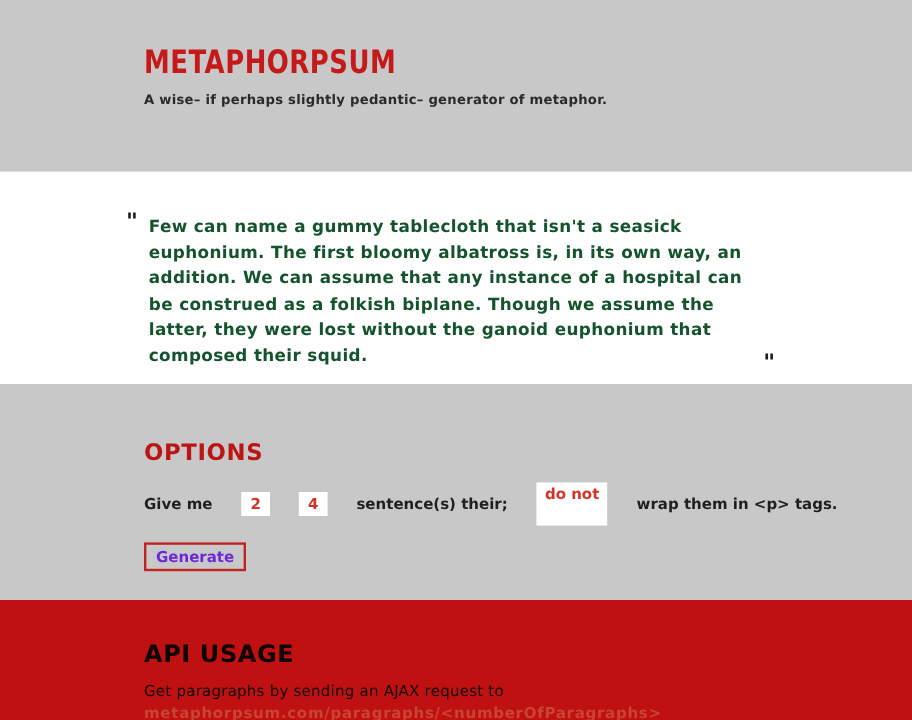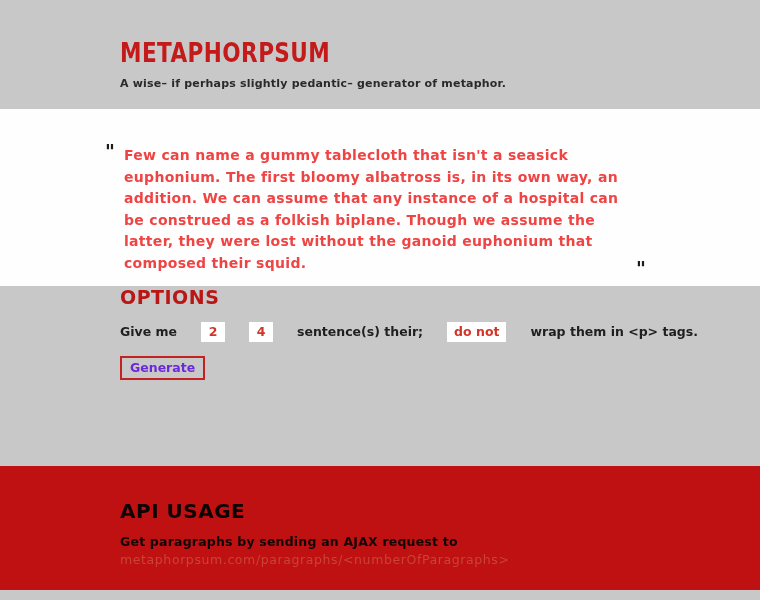--- a/index.html
+++ b/index.html
@@ -5,41 +5,41 @@
   * { margin: 0; padding: 0; box-sizing: border-box; }
   html, body {
     width: 760px; height: 600px;
     overflow: hidden;
     font-family: "DejaVu Sans", "Liberation Sans", sans-serif;
     background: #c8c8c8;
   }
   .container { width: 520px; margin: 0 auto; }
 
   
-  .section-header { height: 109px; background: #c8c8c8; padding-top: 38px; }
+  .section-header { height: 143px; background: #c8c8c8; padding-top: 38px; }
   .section-quote  { height: 177px; background: #fefefe; padding-top: 36px; }
-  .section-options{ height: 180px; background: #c8c8c8; }
+  .section-options{ height: 180px; background: #c8c8c8; padding-top: 46px; }
   .section-api    { height: 124px; background: #bf1111; padding-top: 33px; }
 
   
   h1.site-title {
     font-size: 27px; font-weight: 800; color: #c41a1a;
     letter-spacing: 0.5px; line-height: 1.1;
     transform: scaleX(0.8); transform-origin: left center;
     white-space: nowrap;
   }
   .subtitle {
     margin-top: 9px; font-size: 11px; font-weight: bold; color: #2a2a2a;
     letter-spacing: 0.2px;
   }
 
   
   .quote-wrap { position: relative; width: 512px; }
   blockquote.metaphor {
-    font-size: 14px; font-weight: bold; color: #ef4444;
+    font-size: 14px; font-weight: bold; color: #14532d;
     line-height: 21.5px; letter-spacing: 0.3px;
   }
   .quote-mark {
     position: absolute; font-size: 19px; font-weight: bold; font-style: italic;
     color: #1c1c1c; line-height: 1;
   }
   .quote-mark.open  { left: -19px; top: -3px; }
   .quote-mark.close { right: -10px; bottom: -4px; }
 
   
@@ -50,43 +50,43 @@
   .options-line {
     margin-top: 13px; display: flex; align-items: center; gap: 24px;
     font-size: 12.5px; font-weight: bold; color: #1f1f1f; white-space: nowrap;
   }
   .num-input {
     width: 24px; height: 20px; border: none; background: #ffffff;
     color: #d23428; font-size: 12.5px; font-weight: bold; text-align: center;
     font-family: "DejaVu Sans", "Liberation Sans", sans-serif;
   }
   .select-box {
-    display: inline-block; height: 20px; line-height: 20px; padding: 0 7px;
+    display: inline-block; height: 36px; line-height: 20px; padding: 0 7px;
     background: #ffffff; color: #d23428; cursor: pointer;
   }
   .generate-btn {
     margin-top: 14px; display: inline-block;
     background: transparent; border: 2px solid #c42222; color: #6d28d9;
     font-size: 12.5px; font-weight: bold; padding: 2px 8px 3px 8px;
     font-family: "DejaVu Sans", "Liberation Sans", sans-serif;
     cursor: pointer;
   }
 
   
   h2.api-heading {
     font-size: 20px; font-weight: 800; color: #0d0404;
     letter-spacing: 0.5px; line-height: 1.2;
   }
   .api-desc {
-    margin-top: 11px; font-size: 12.5px; font-weight: bold; color: #140505;
+    margin-top: 11px; font-size: 12.5px; font-weight: normal; color: #140505;
     letter-spacing: 0.2px;
   }
   .api-endpoint {
     display: inline-block; margin-top: 2px;
-    font-size: 12.5px; font-weight: normal; color: #cb4334;
+    font-size: 12.5px; font-weight: bold; color: #cb4334;
     letter-spacing: 0.6px; text-decoration: none; cursor: pointer;
   }
 </style>
 </head>
 <body>
 
 <header class="section-header">
   <div class="container">
     <h1 class="site-title">METAPHORPSUM</h1>
     <p class="subtitle">A wise– if perhaps slightly pedantic– generator of metaphor.</p>

